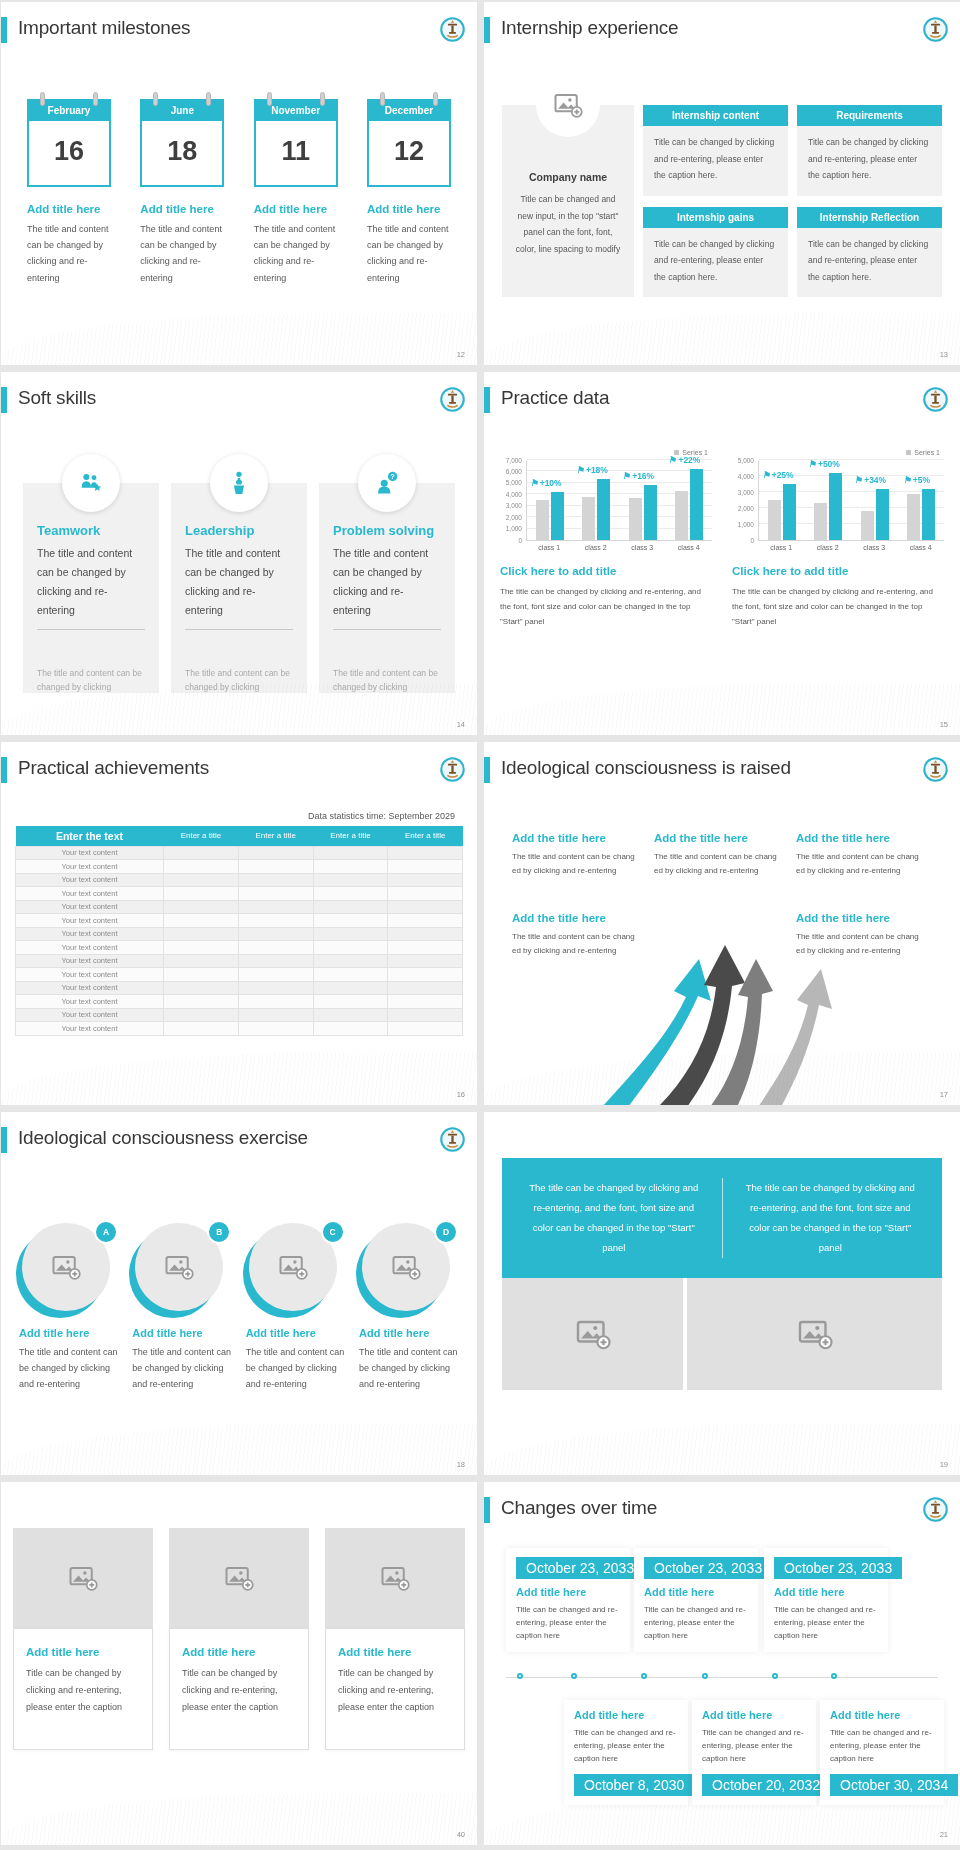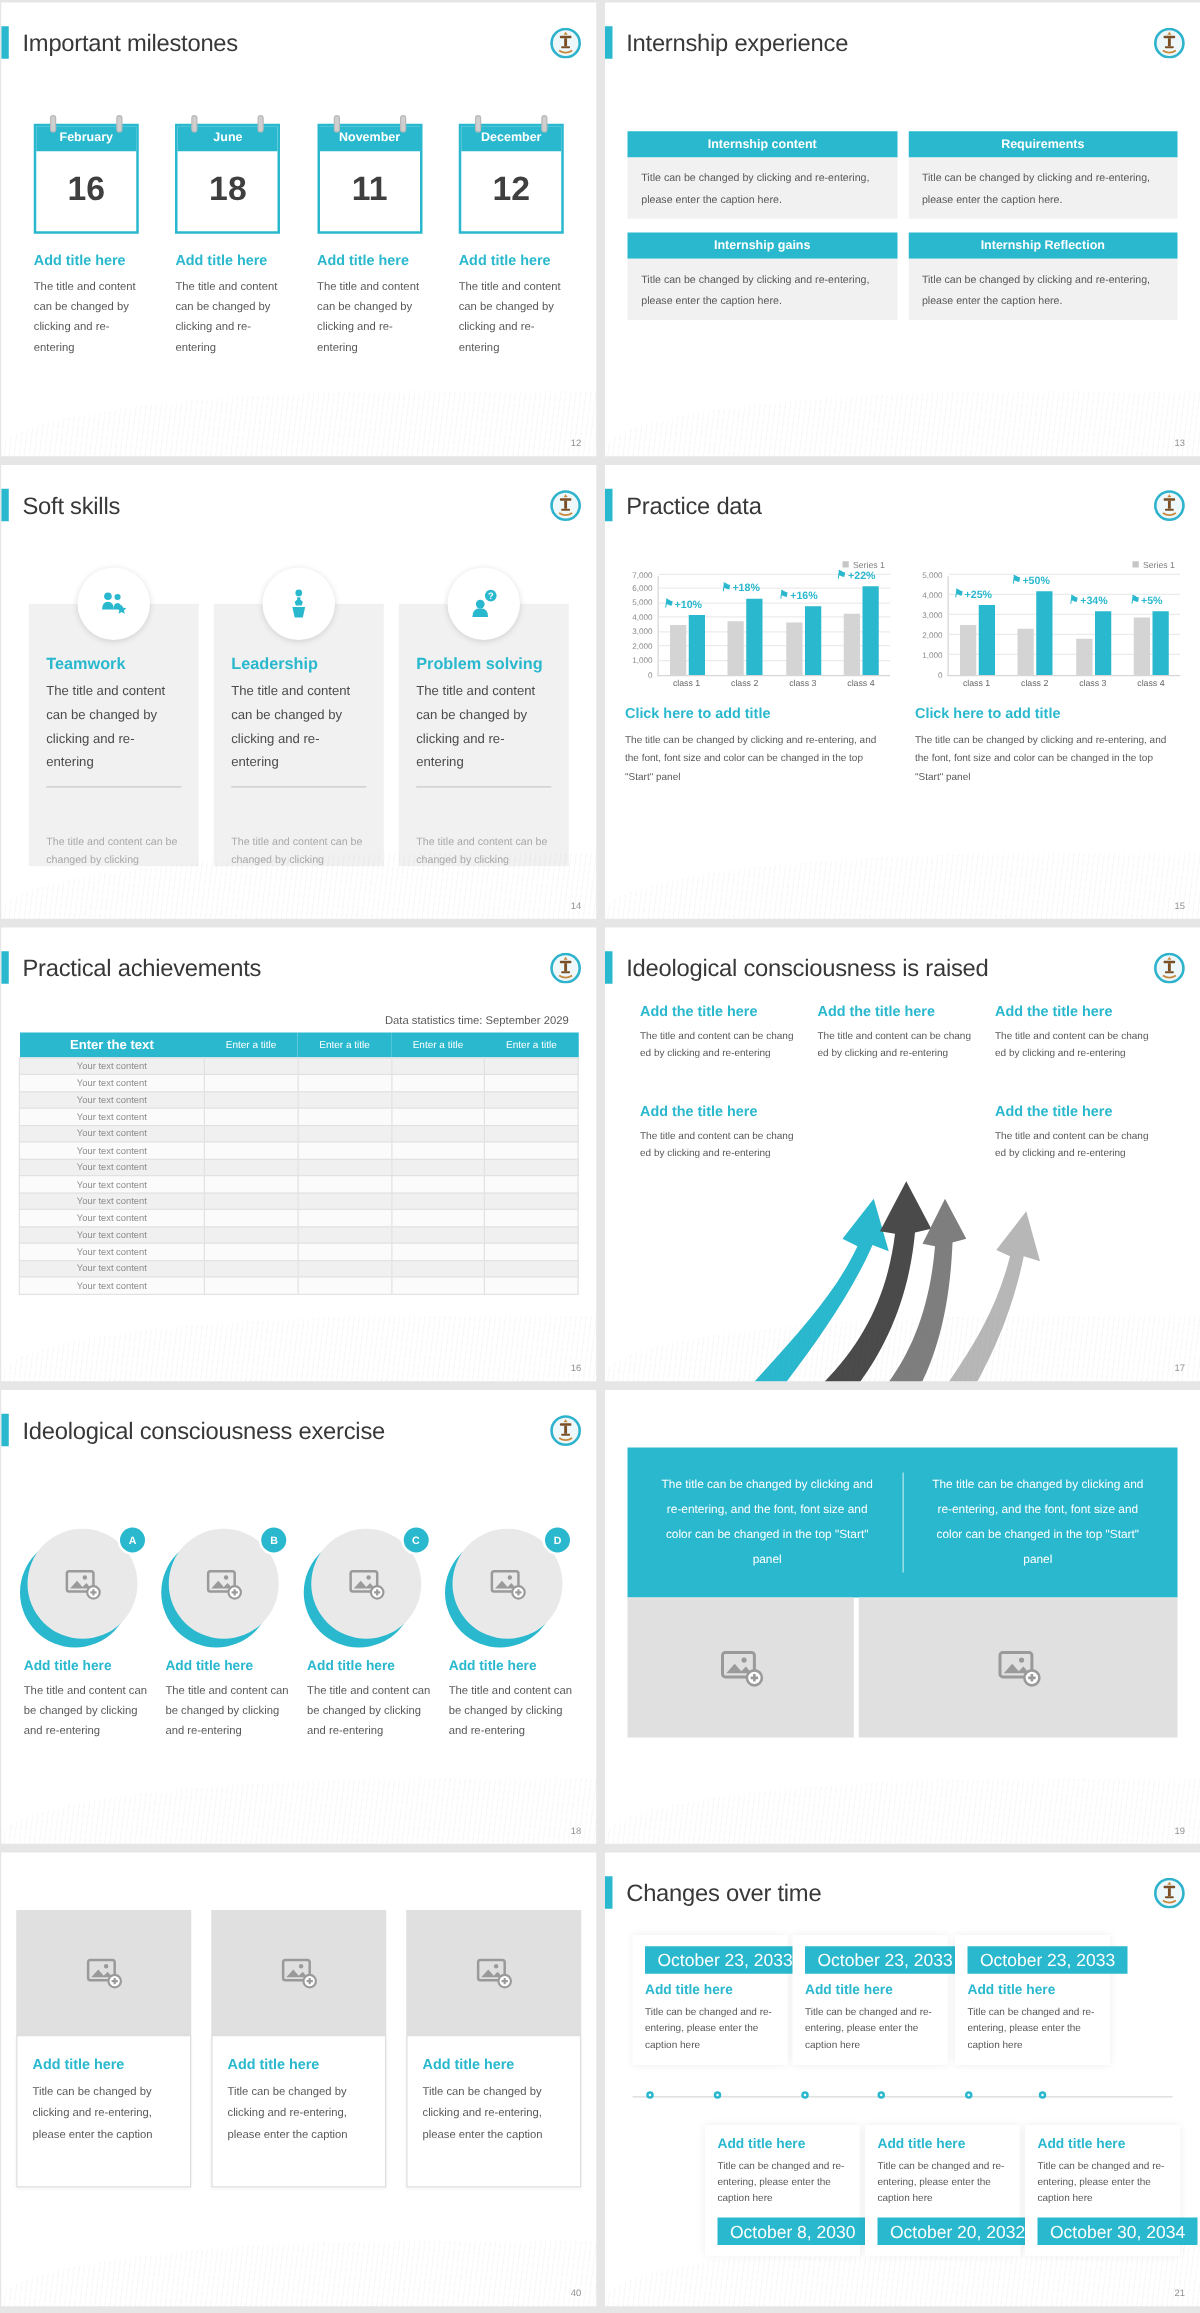--- a/index.html
+++ b/index.html
@@ -1,20 +1,20 @@
 <!DOCTYPE html>
 <html style="--c: #29b8ce;"><head>
 <meta charset="utf-8">
 <style>
   :root{ --c:#29b8ce; }
   *{box-sizing:border-box;}
   body{margin:0;background:#e6e6e6;width:960px;font-family:"Liberation Sans",sans-serif;}
   .grid{display:grid;grid-template-columns:476px 476px;gap:7px;padding:2px 0 6px 1px;}
   .slide{position:relative;width:476px;height:363px;background:#fff;overflow:hidden;}
-  .s-head{display:flex;align-items:flex-end;height:30px;margin:15px 12px 0 0;}
+  .s-head{display:flex;align-items:flex-start;height:30px;margin:15px 12px 0 0;}
   .abar{width:6px;height:26px;background:var(--c);margin-right:11px;flex:none;}
   .s-title{font-size:19px;color:#383838;letter-spacing:-0.2px;white-space:nowrap;}
   .logo{margin-left:auto;width:25px;height:25px;flex:none;}
   .pagenum{position:absolute;right:12px;bottom:6px;font-size:7.5px;color:#919191;z-index:3;}
   .waves{position:absolute;left:0;right:0;bottom:0;height:52px;pointer-events:none;
     background:repeating-linear-gradient(97deg,rgba(110,110,110,.055) 0 1px,transparent 1px 4px);
     opacity:.75;border-top-left-radius:70% 90%;z-index:1;}
   
   .cal-row{display:flex;justify-content:space-between;padding:0 26px;margin-top:44px;}
   .cal-col{width:84px;}
@@ -67,21 +67,21 @@
   .cap-b{font-size:8px;color:#595959;line-height:1.9;}
   
   .table-note{text-align:right;font-size:9px;color:#595959;padding-right:22px;margin-top:24px;}
   .ptable{width:448px;margin:5px auto 0;border-collapse:collapse;table-layout:fixed;}
   .ptable th{background:var(--c);color:#fff;font-weight:400;font-size:8px;height:20px;border:none;}
   .ptable .th-first{font-size:10.5px;font-weight:700;width:148px;}
   .ptable td{border:1px solid #e2e2e2;height:13.5px;font-size:7.5px;color:#8c8c8c;text-align:center;padding:0;}
   .ptable tbody tr:nth-child(odd) td{background:#f0f0f0;}
   .ptable tbody tr:nth-child(even) td{background:#fbfbfb;}
   
-  .ideo-item{position:absolute;width:132px;z-index:2;}
+  .ideo-item{position:absolute;width:132px;z-index:2;margin-top:28px;}
   .ideo-h{color:var(--c);font-weight:bold;font-size:11.5px;margin-bottom:6px;}
   .ideo-b{font-size:8px;color:#595959;line-height:1.8;}
   .arrows-svg{position:absolute;left:118px;bottom:-2px;z-index:0;}
   
   .circ-row{display:flex;justify-content:space-between;padding:0 18px;margin-top:66px;}
   .circ-item{width:100px;}
   .big-wrap{position:relative;width:88px;height:88px;margin-left:3px;}
   .big-back{position:absolute;left:-6px;top:7px;width:88px;height:88px;border-radius:50%;background:var(--c);}
   .big-circle{position:absolute;left:0;top:0;width:88px;height:88px;border-radius:50%;background:#e9e9e9;display:flex;align-items:center;justify-content:center;}
   .circ-badge{position:absolute;top:-3px;right:-8px;width:24px;height:24px;border-radius:50%;background:var(--c);color:#fff;
@@ -213,20 +213,29 @@
 
   <div class="slide">
     <div class="s-head">
       <div class="abar"></div>
       <div class="s-title">Internship experience</div>
       <svg class="logo">
           <use href="#sym-logo"></use>
         </svg>
     </div>
     <div class="intern-wrap">
+      <div class="company-panel">
+        <div class="panel-circle">
+          <svg width="30" height="30">
+              <use href="#sym-img"></use>
+            </svg>
+        </div>
+        <div class="company-name">Company name</div>
+        <div class="company-body">Title can be changed and new input, in the top "start" panel can the font, font, color, line spacing to modify</div>
+      </div>
       <div class="iboxes">
         <div class="ibox">
           <div class="ibox-head">Internship content</div>
           <div class="ibox-body">Title can be changed by clicking and re-entering, please enter the caption here.</div>
         </div>
         <div class="ibox">
           <div class="ibox-head">Requirements</div>
           <div class="ibox-body">Title can be changed by clicking and re-entering, please enter the caption here.</div>
         </div>
         <div class="ibox">

